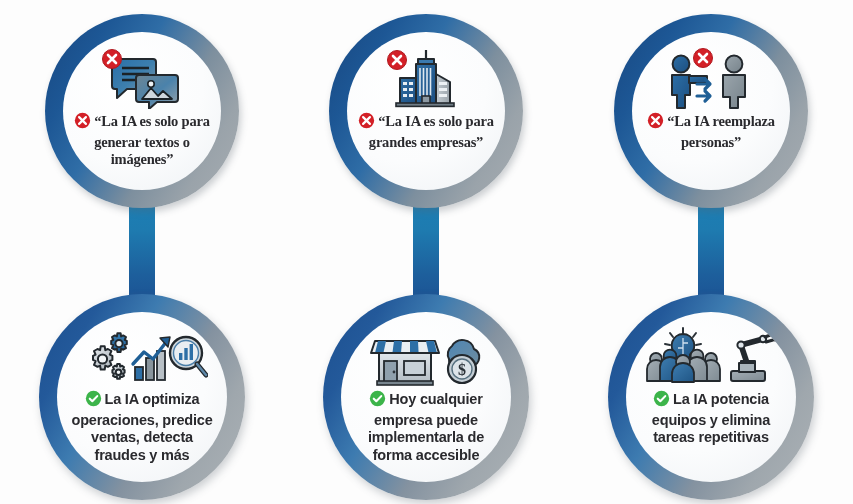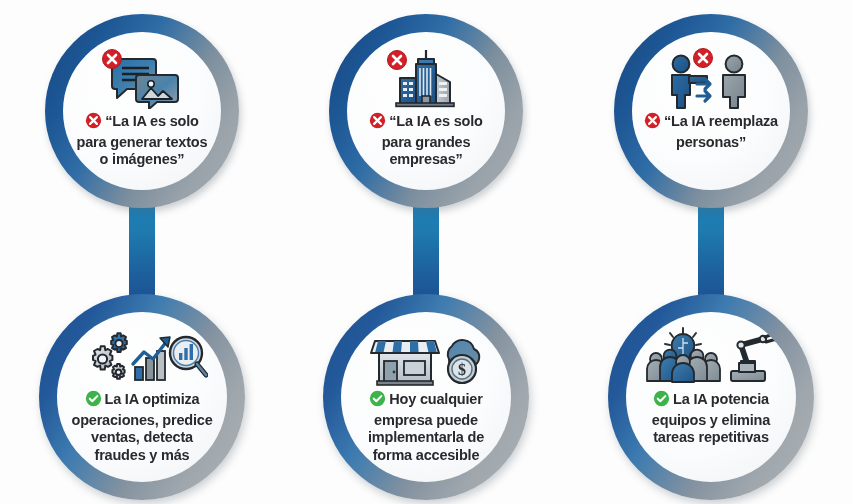--- a/index.html
+++ b/index.html
@@ -109,20 +109,21 @@
     color: #2a2a2e;
     letter-spacing: -0.2px;
     padding: 0 6px;
     box-sizing: border-box;
   }
   .badge-top .caption {
     font-size: 14.5px;
     line-height: 17.5px;
     width: 152px;
     margin-top: 2px;
+    font-family: Liberation Serif, serif;
   }
   .badge-bottom .caption {
     font-size: 14.5px;
     line-height: 17.5px;
     width: 168px;
   }
 
   .mark {
     display: inline-block;
     vertical-align: -3px;

